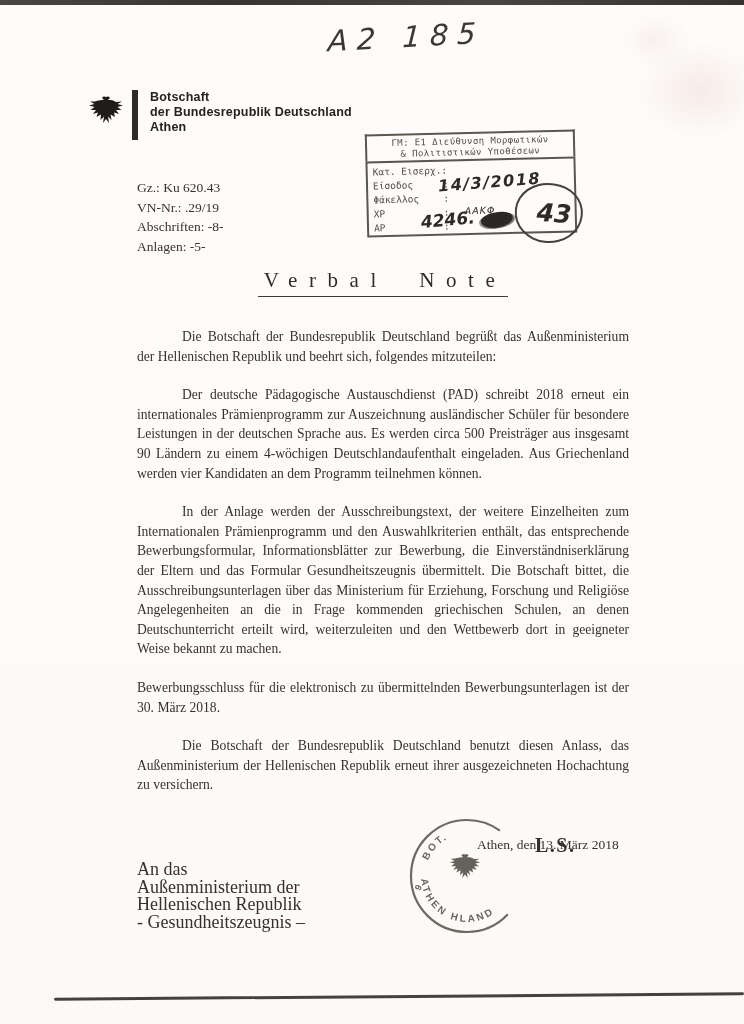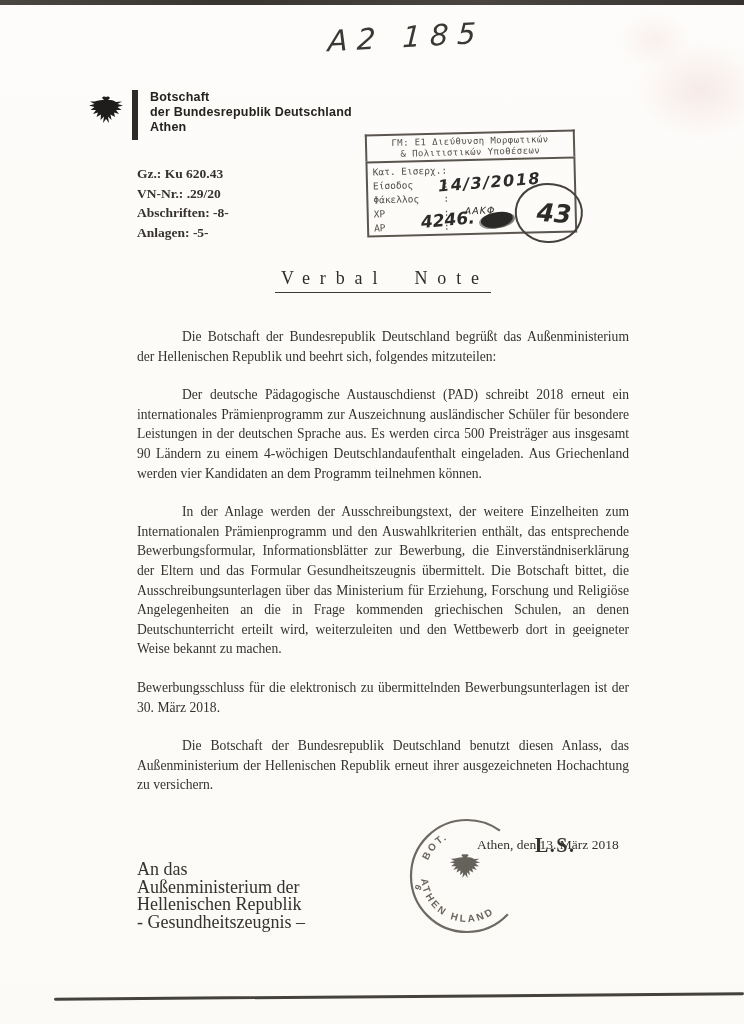--- a/index.html
+++ b/index.html
@@ -21,21 +21,21 @@
   .hand-ref { position:absolute; top:20px; left:328px; font-size:29px; letter-spacing:9px;
     transform:rotate(-3deg) skewX(-6deg); }
 
   
   .eagle { position:absolute; left:86px; top:93px; width:40px; height:40px; }
   .lh-bar { position:absolute; left:132px; top:90px; width:6px; height:50px; background:#2e2c29; }
   .lh-text { position:absolute; left:150px; top:90px; font-family:"Liberation Sans", sans-serif;
     font-weight:bold; font-size:12.5px; line-height:15px; color:#26231f; letter-spacing:.2px; }
 
   
-  .refblock { position:absolute; left:137px; top:164px; font-size:13.5px; line-height:19.5px; color:#36332f;font-weight:bold; }
+  .refblock { position:absolute; left:137px; top:178px; font-size:13.5px; line-height:19.5px; color:#36332f; }
 
   
   .regstamp { position:absolute; left:366px; top:132px; width:210px; transform:rotate(-1.4deg);
     font-family:"DejaVu Sans Mono", monospace; color:#54504a; }
   .rs-header { border:2px solid #5a554e; border-bottom:none; padding:2px 3px 1px;
     text-align:center; font-size:9px; line-height:11px; letter-spacing:.4px; }
   .rs-body { border:2px solid #5a554e; padding:2px 5px 5px; position:relative; height:76px; }
   .rs-row { display:flex; height:13.8px; align-items:center; font-size:9.5px; }
   .rs-label { width:70px; }
   .rs-colon { width:8px; }
@@ -47,21 +47,21 @@
   .rs-scribble { position:absolute; left:112px; top:52px; width:32px; height:15px; background:#2b2927;
     border-radius:50% 45% 55% 50%; transform:rotate(-7deg);
     box-shadow:2px 1px 0 rgba(43,41,39,.6), -2px 1px 0 rgba(43,41,39,.5); }
   .rs-43 { position:absolute; left:168px; top:40px; font-size:25px; transform:rotate(5deg);
     color:#2d2b29; font-weight:bold; }
   .rs-bigcircle { position:absolute; left:146px; top:24px; width:68px; height:60px;
     border:2px solid #45413d; border-radius:50% 48% 52% 50%; transform:rotate(8deg); }
 
   
   .vn-title { position:absolute; left:137px; top:268px; width:492px; text-align:center; }
-  .vn-title span { display:inline-block; font-size:18px; letter-spacing:.55em; word-spacing:.7em;
+  .vn-title span { display:inline-block; font-size:21px; letter-spacing:.55em; word-spacing:.7em;
     border-bottom:1.5px solid #3c3936; padding:0 2px 3px 6px; color:#2f2c29; }
 
   
   .docbody { position:absolute; left:137px; top:327px; width:492px; font-size:13.6px;
     line-height:19.6px; text-align:justify; color:#35322e; }
   .docbody p { margin:0 0 19px 0; }
   .docbody p.indent { text-indent:45px; }
 
   
   .place-date { position:absolute; left:477px; top:805px; font-size:13.5px; color:#35322e;margin-top:32px; }
@@ -85,21 +85,21 @@
   </svg>
   <div class="lh-bar"></div>
   <div class="lh-text">
     <div>Botschaft</div>
     <div>der Bundesrepublik Deutschland</div>
     <div>Athen</div>
   </div>
 
   <div class="refblock">
     <div>Gz.: Ku 620.43</div>
-    <div>VN-Nr.: .29/20</div>
+    <div>VN-Nr.: .29/19</div>
     <div>Abschriften: -8-</div>
     <div>Anlagen: -5-</div>
   </div>
 
   <div class="regstamp">
     <div class="rs-header">
       <div>ΓΜ: Ε1 Διεύθυνση Μορφωτικών</div>
       <div>&amp; Πολιτιστικών Υποθέσεων</div>
     </div>
     <div class="rs-body">

